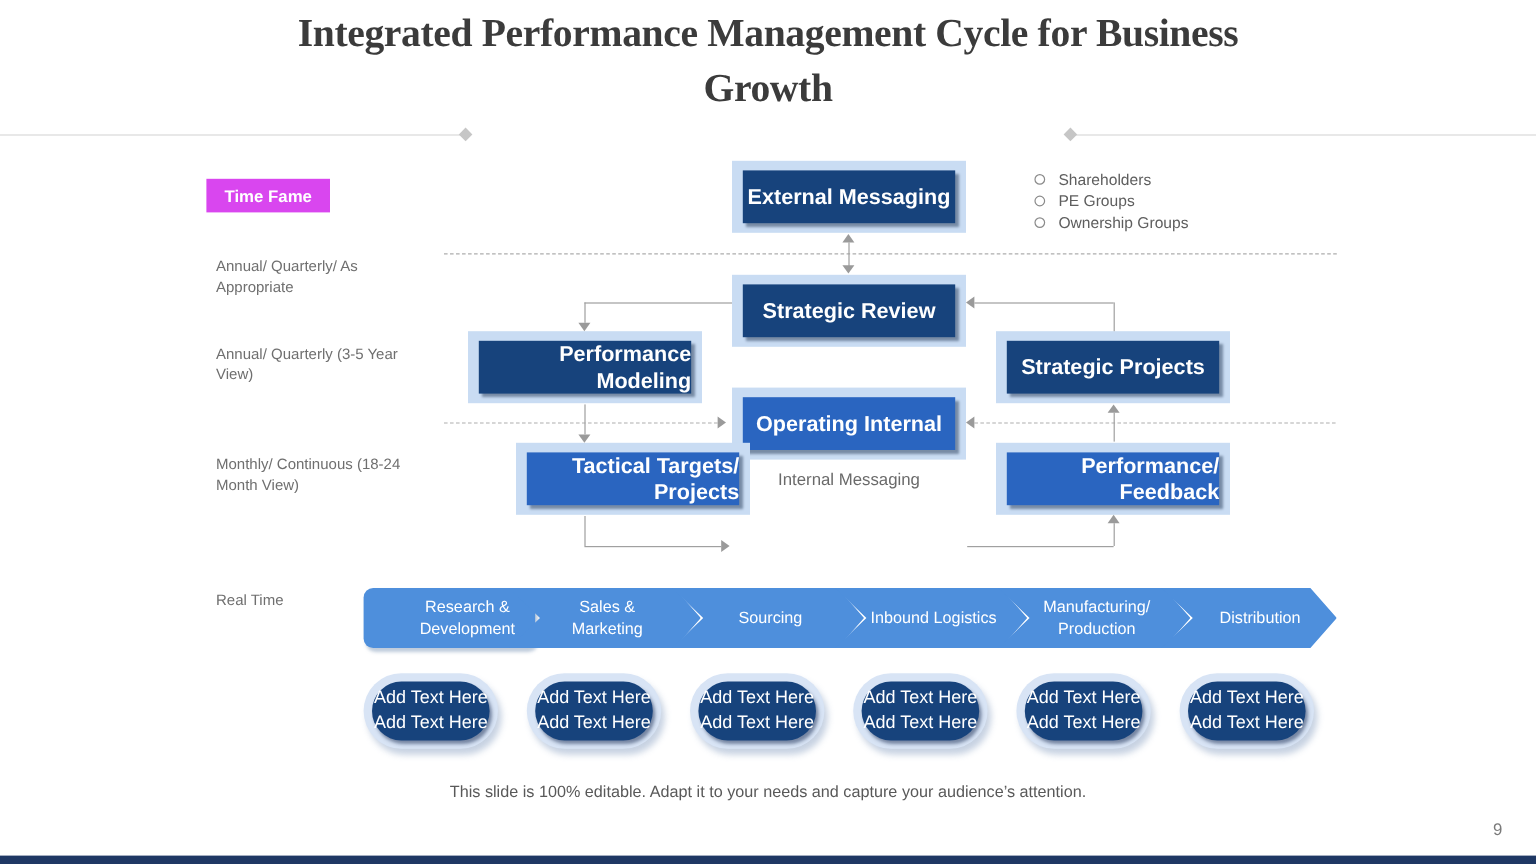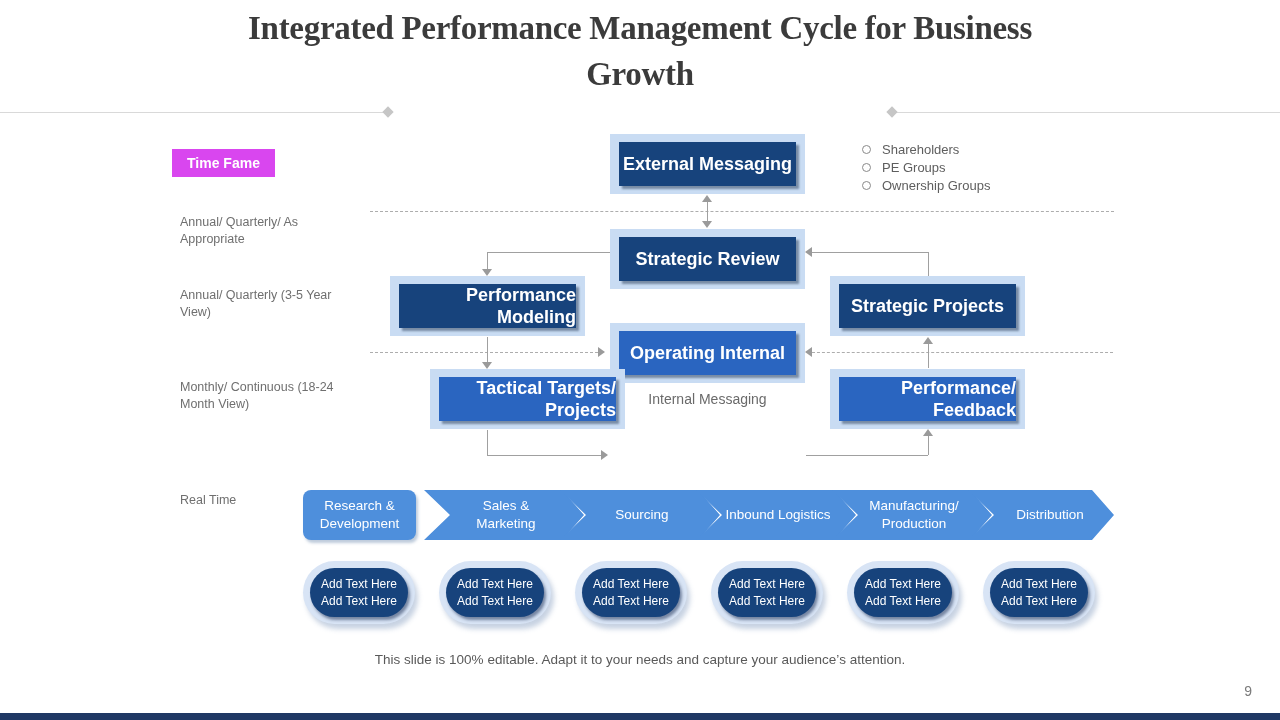--- a/index.html
+++ b/index.html
@@ -45,33 +45,33 @@
   .arr{position:absolute;width:0;height:0;}
   .arr.up{border-left:5px solid transparent;border-right:5px solid transparent;border-bottom:7px solid #9a9a9a;}
   .arr.down{border-left:5px solid transparent;border-right:5px solid transparent;border-top:7px solid #9a9a9a;}
   .arr.left{border-top:5px solid transparent;border-bottom:5px solid transparent;border-right:7px solid #9a9a9a;}
   .arr.right{border-top:5px solid transparent;border-bottom:5px solid transparent;border-left:7px solid #9a9a9a;}
 
   
   .stage-rect{position:absolute;left:303px;top:490px;width:113px;height:50px;border-radius:8px;
               background:#4e8fdc;color:#fff;font-size:13.5px;line-height:1.3;display:flex;
               align-items:center;justify-content:center;text-align:center;
-              box-shadow:2px 3px 3px rgba(110,140,175,0.45);}
+              box-shadow:2px 3px 3px rgba(110,140,175,0.45);padding-left:30px;}
   .stage-rect span{width:100px;}
   .chev{position:absolute;top:490px;height:50px;background:#4e8fdc;color:#fff;
         clip-path:polygon(0 0, calc(100% - 22px) 0, 100% 50%, calc(100% - 22px) 100%, 0 100%, 26px 50%);
         display:flex;align-items:center;}
   .chev span{display:block;width:108px;margin-left:28px;text-align:center;font-size:13.5px;line-height:1.3;}
 
   
   .pill{position:absolute;top:561px;width:112px;height:63px;background:#d8e4f5;border-radius:32px;
         box-shadow:3px 5px 5px rgba(130,155,190,0.45);}
   .pill .in{position:absolute;left:7px;right:7px;top:7px;bottom:7px;background:#17437c;border-radius:25px;
             display:flex;flex-direction:column;align-items:center;justify-content:center;color:#fff;
-            font-size:12px;line-height:1.35;box-shadow:2px 3px 3px rgba(20,40,80,0.5);}
+            font-size:15px;line-height:1.35;box-shadow:2px 3px 3px rgba(20,40,80,0.5);}
 
   .footer{position:absolute;left:0;right:0;top:652px;text-align:center;font-size:13.5px;color:#595959;}
   .pagenum{position:absolute;right:28px;top:683px;font-size:14px;color:#7a7a7a;}
   .accent-bar{position:absolute;left:0;right:0;bottom:0;height:7px;background:#1f3864;}
 </style>
 </head>
 <body>
 
 <div class="slide">
 

